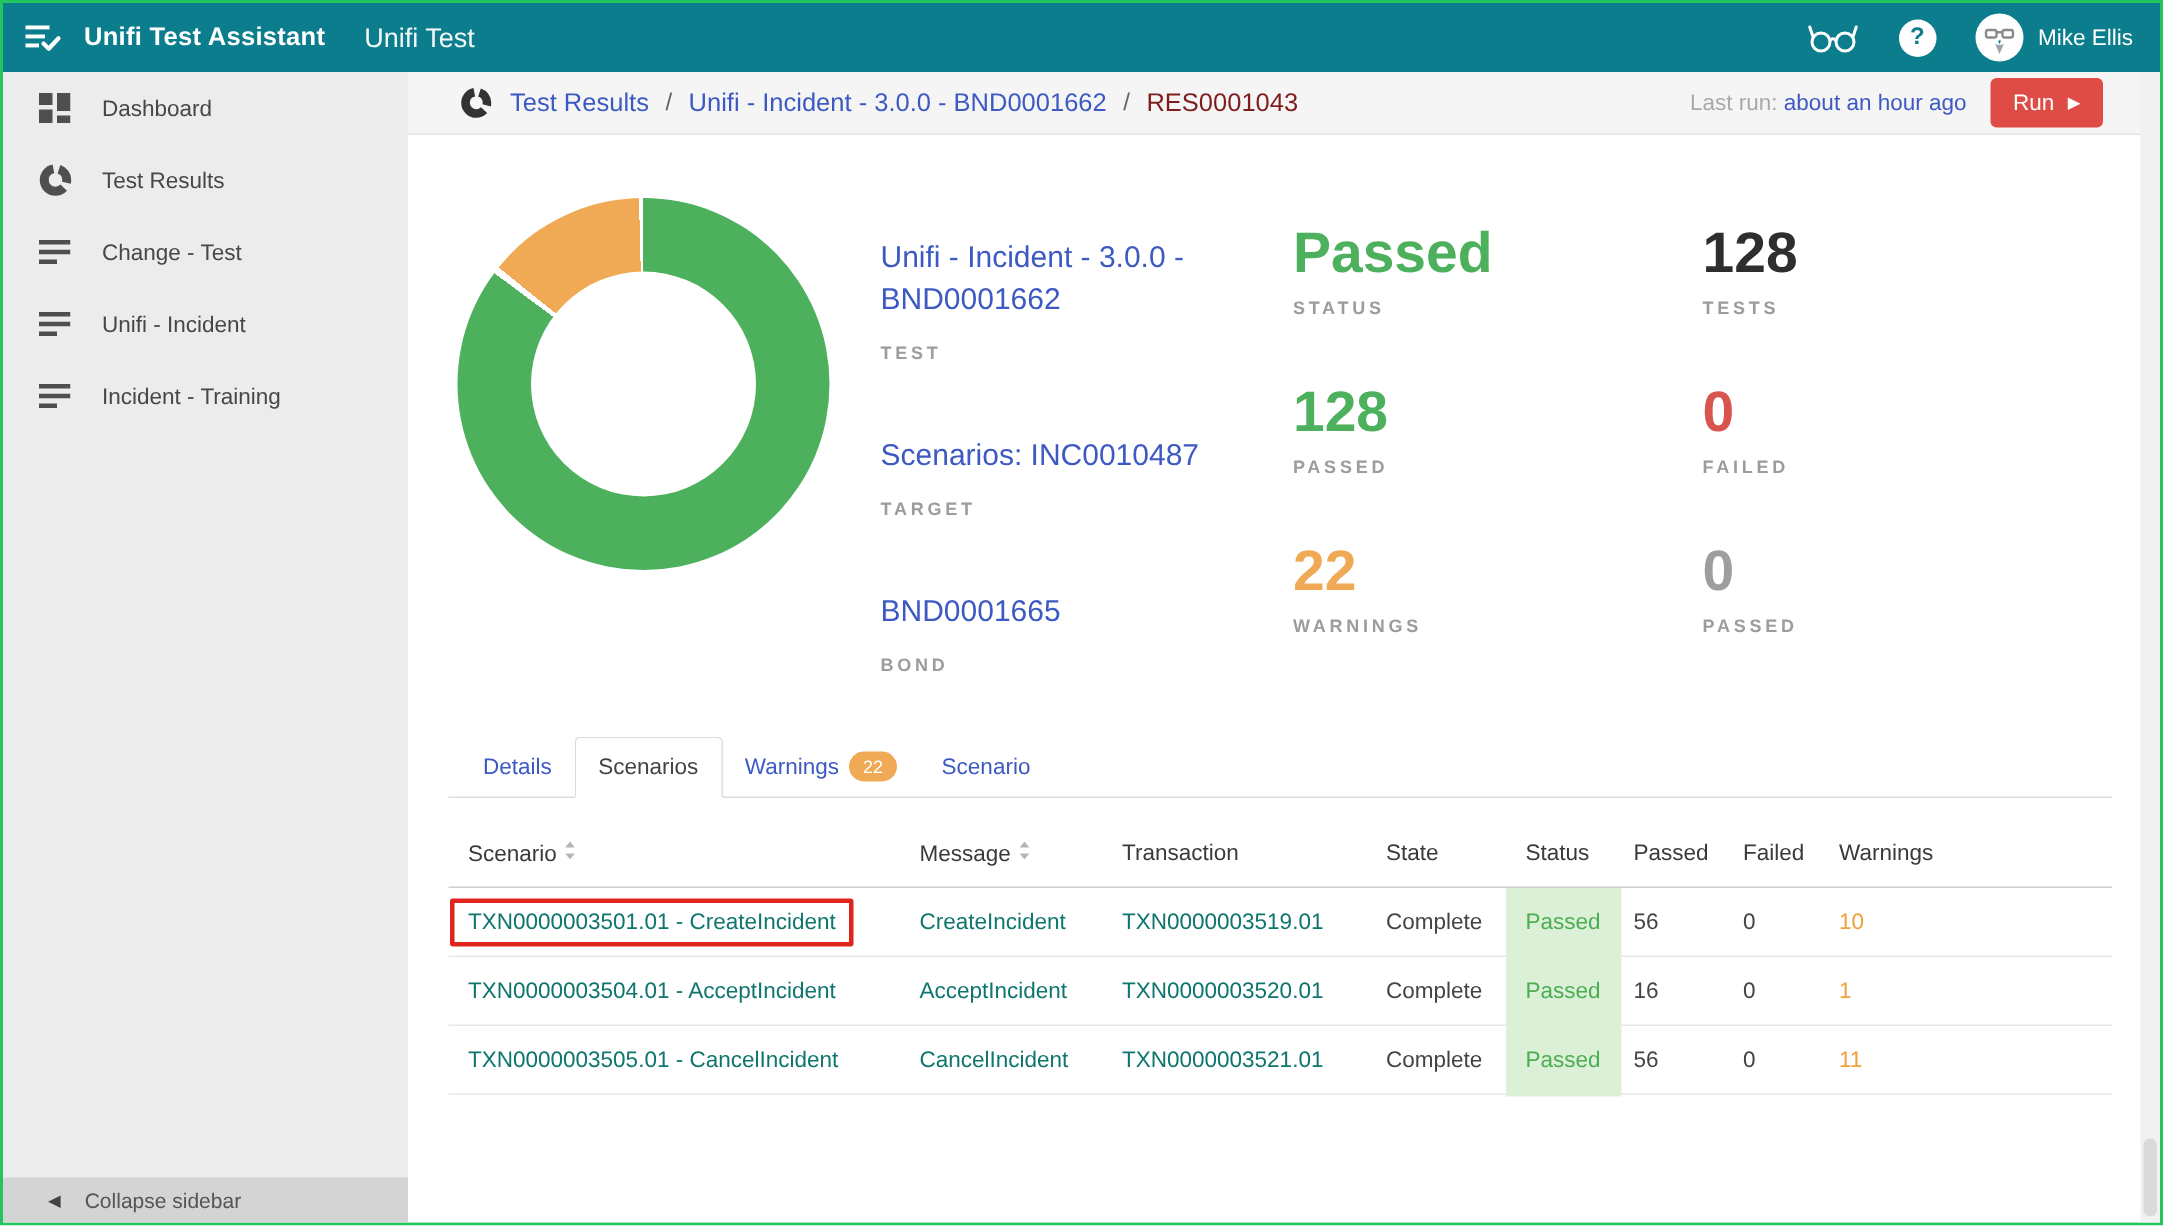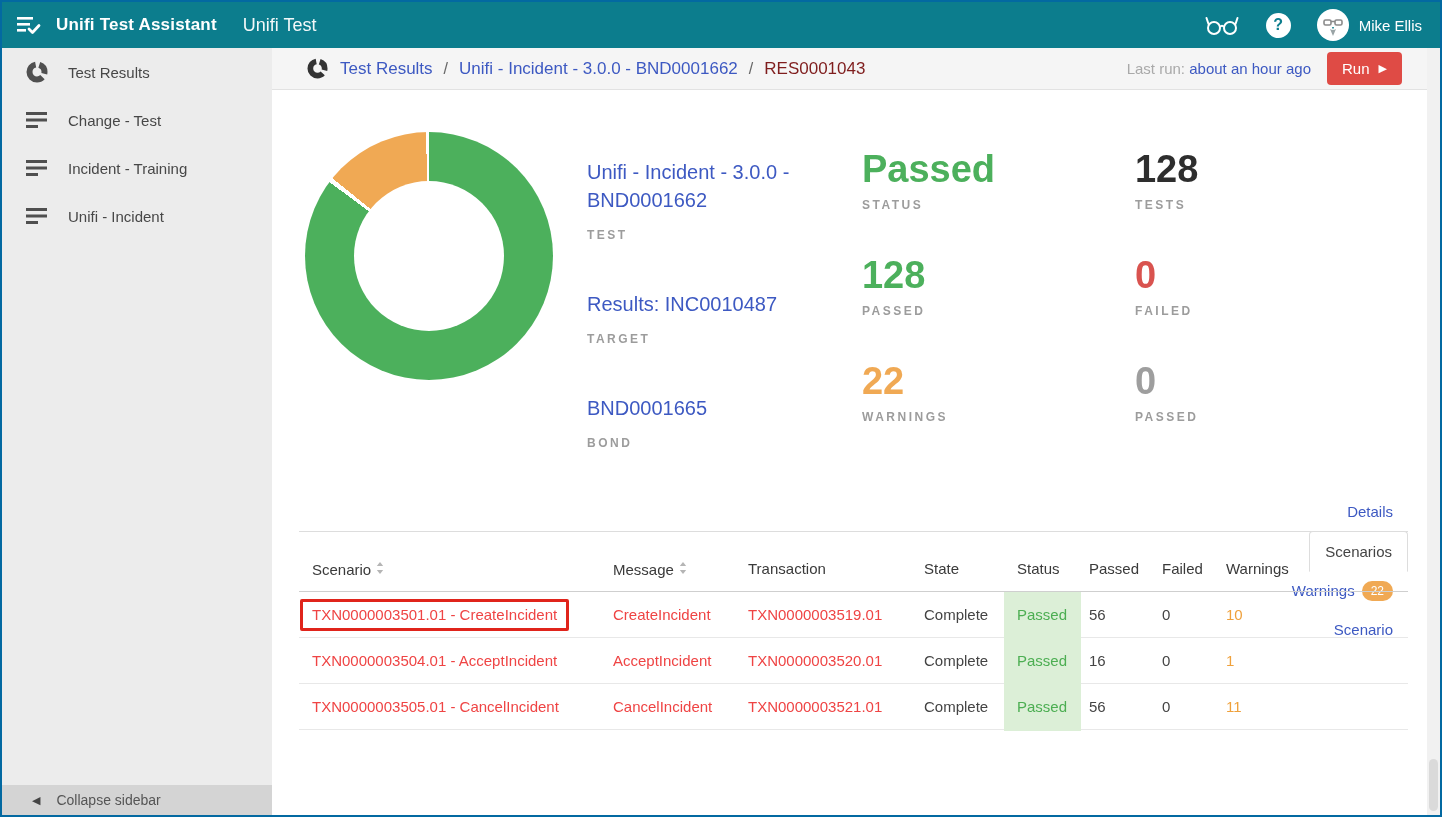--- a/index.html
+++ b/index.html
@@ -1,18 +1,18 @@
 <!DOCTYPE html>
 <html><head>
 <meta charset="utf-8">
 <style>
   * { margin:0; padding:0; box-sizing:border-box; }
   html,body { background:#fff; }
   body { font-family:"Liberation Sans", sans-serif; }
-  .page { position:relative; width:1442px; height:817px; border:2px solid #0369a1; background:#fff; overflow:hidden; }
+  .page { position:relative; width:1442px; height:817px; border:2px solid #22c55e; background:#fff; overflow:hidden; }
 
   
   .app-header { position:absolute; top:0; left:0; right:0; height:46px; background:#0c7d8d; display:flex; align-items:center; color:#fff; }
   .menu-btn { width:54px; height:46px; display:flex; align-items:center; justify-content:center; cursor:pointer; }
   .app-title { font-size:17px; font-weight:700; letter-spacing:.2px; }
   .app-subtitle { font-size:18px; margin-left:26px; color:rgba(255,255,255,.95); }
   .header-right { margin-left:auto; display:flex; align-items:center; padding-right:18px; }
   .hdr-icon { margin-left:26px; display:flex; align-items:center; cursor:pointer; }
   .help-circle { width:25px; height:25px; background:#fff; border-radius:50%; color:#0c7d8d; font-weight:700; font-size:16px; display:flex; align-items:center; justify-content:center; }
   .avatar { width:32px; height:32px; background:#fff; border-radius:50%; margin-left:26px; display:flex; align-items:center; justify-content:center; overflow:hidden; cursor:pointer; }
@@ -49,33 +49,33 @@
   .info-group { margin-bottom:48px; }
   .info-value { color:#3d59c2; font-size:20px; line-height:28px; cursor:pointer; }
   .cap-label { color:#9c9c9c; font-size:12px; letter-spacing:2.5px; font-weight:700; margin-top:14px; }
   .stats-col { width:280px; padding-top:14px; }
   .stat-group { margin-bottom:40px; }
   .stat-value { font-size:38px; font-weight:700; line-height:46px; }
   .c-green { color:#4cb05c; } .c-dark { color:#2e2e2e; } .c-red { color:#d9534f; } .c-orange { color:#f0a954; } .c-gray { color:#9e9e9e; }
   .stat-group .cap-label { margin-top:6px; }
 
   
-  .tabs { display:flex; border-bottom:1px solid #ddd; padding-left:8px; height:40px; align-items:flex-end;flex-direction:column; }
+  .tabs { display:flex; border-bottom:1px solid #ddd; padding-left:8px; height:40px; align-items:flex-end; }
   .tab { padding:0 15px; line-height:39px; font-size:15px; color:#3d59c2; cursor:pointer; }
   .tab.active { background:#fff; border:1px solid #ddd; border-bottom:1px solid #fff; border-radius:4px 4px 0 0; margin-bottom:-1px; color:#444; }
   .badge { display:inline-block; background:#f0a954; color:#fff; font-size:12px; line-height:12px; padding:4px 9px; border-radius:10px; margin-left:7px; vertical-align:1px; }
 
   
   .table-wrap { position:relative; margin-top:14px; }
   .status-band { position:absolute; left:705px; top:46px; width:77px; height:139px; background:#dcefd7; z-index:1; }
   .trow { display:grid; grid-template-columns:301px 135px 176px 93px 72px 73px 64px 1fr; align-items:center; height:46px; }
   .thead { border-bottom:1px solid #cfcfcf; font-size:15px; color:#3a3a3a; }
   .tbody-row { border-bottom:1px solid #e8e8e8; font-size:15px; color:#444; }
   .cell { padding-left:13px; white-space:nowrap; overflow:visible; }
-  .cell a { color:#ef4444; text-decoration:none; cursor:pointer;margin-top:48px; }
+  .cell a { color:#0f766e; text-decoration:none; cursor:pointer;margin-top:48px; }
   .sort-ico { display:inline-block; margin-left:5px; vertical-align:1px; }
   .status-cell { position:relative; z-index:2; color:#4cae52; }
   .warn-num { color:#efa13c; }
   .hl-box { display:inline-block; border:3px solid #e0241b; border-radius:2px; padding:4px 9px 5px 9px; margin-left:-12px; }
 
   
   .scrollbar { position:absolute; top:46px; right:0; bottom:0; width:13px; background:#f1f1f1; }
   .scroll-thumb { position:absolute; left:2px; right:2px; bottom:4px; height:52px; background:#dadada; border-radius:5px; }
 </style>
 </head>
@@ -116,20 +116,31 @@
           <path d="M12 15 L14 15 L13 17.5 Z" fill="#0c7d8d"></path>
         </svg>
       </span>
       <span class="user-name">Mike Ellis</span>
     </div>
   </header>
 
   <aside class="sidebar">
     <div class="side-item">
       <span class="ico">
+        <svg width="21" height="20" viewBox="0 0 21 20">
+          <rect x="0" y="0" width="9" height="8" fill="#4f4f4f"></rect>
+          <rect x="12" y="0" width="9" height="12" fill="#4f4f4f"></rect>
+          <rect x="0" y="11" width="9" height="9" fill="#4f4f4f"></rect>
+          <rect x="12" y="15" width="9" height="5" fill="#4f4f4f"></rect>
+        </svg>
+      </span>
+      <span>Dashboard</span>
+    </div>
+    <div class="side-item">
+      <span class="ico">
         <svg width="22" height="22" viewBox="0 0 22 22">
           <circle cx="11" cy="11" r="7.5" fill="none" stroke="#4f4f4f" stroke-width="6" pathLength="100" stroke-dasharray="60 8 24 8" stroke-dashoffset="-12"></circle>
         </svg>
       </span>
       <span>Test Results</span>
     </div>
     <div class="side-item">
       <span class="ico">
         <svg width="21" height="16" viewBox="0 0 21 16">
           <rect x="0" y="0" width="21" height="3" fill="#4f4f4f"></rect>
@@ -140,31 +151,31 @@
       <span>Change - Test</span>
     </div>
     <div class="side-item">
       <span class="ico">
         <svg width="21" height="16" viewBox="0 0 21 16">
           <rect x="0" y="0" width="21" height="3" fill="#4f4f4f"></rect>
             <rect x="0" y="6.5" width="21" height="3" fill="#4f4f4f"></rect>
             <rect x="0" y="13" width="12" height="3" fill="#4f4f4f"></rect>
         </svg>
       </span>
-      <span>Incident - Training</span>
+      <span>Unifi - Incident</span>
     </div>
     <div class="side-item">
       <span class="ico">
         <svg width="21" height="16" viewBox="0 0 21 16">
           <rect x="0" y="0" width="21" height="3" fill="#4f4f4f"></rect>
             <rect x="0" y="6.5" width="21" height="3" fill="#4f4f4f"></rect>
             <rect x="0" y="13" width="12" height="3" fill="#4f4f4f"></rect>
         </svg>
       </span>
-      <span>Unifi - Incident</span>
+      <span>Incident - Training</span>
     </div>
     <div class="collapse-bar">
       <span class="collapse-tri">◀</span>
       <span>Collapse sidebar</span>
     </div>
   </aside>
 
   <div class="main">
 
     <div class="breadcrumb-bar">
@@ -194,21 +205,21 @@
         <div class="donut">
           <div class="hole"></div>
         </div>
 
         <div class="info-col">
           <div class="info-group1">
             <div class="info-value">Unifi - Incident - 3.0.0 - BND0001662</div>
             <div class="cap-label">TEST</div>
           </div>
           <div class="info-group">
-            <div class="info-value">Results: INC0010487</div>
+            <div class="info-value">Scenarios: INC0010487</div>
             <div class="cap-label">TARGET</div>
           </div>
           <div class="info-group">
             <div class="info-value">BND0001665</div>
             <div class="cap-label">BOND</div>
           </div>
         </div>
 
         <div class="stats-col">
           <div class="stat-group">

